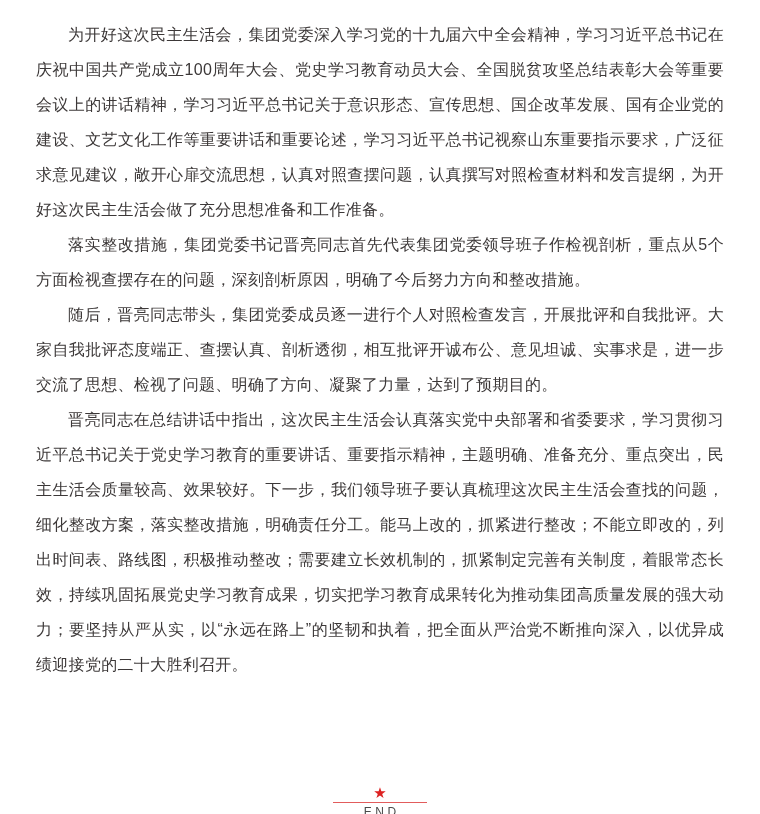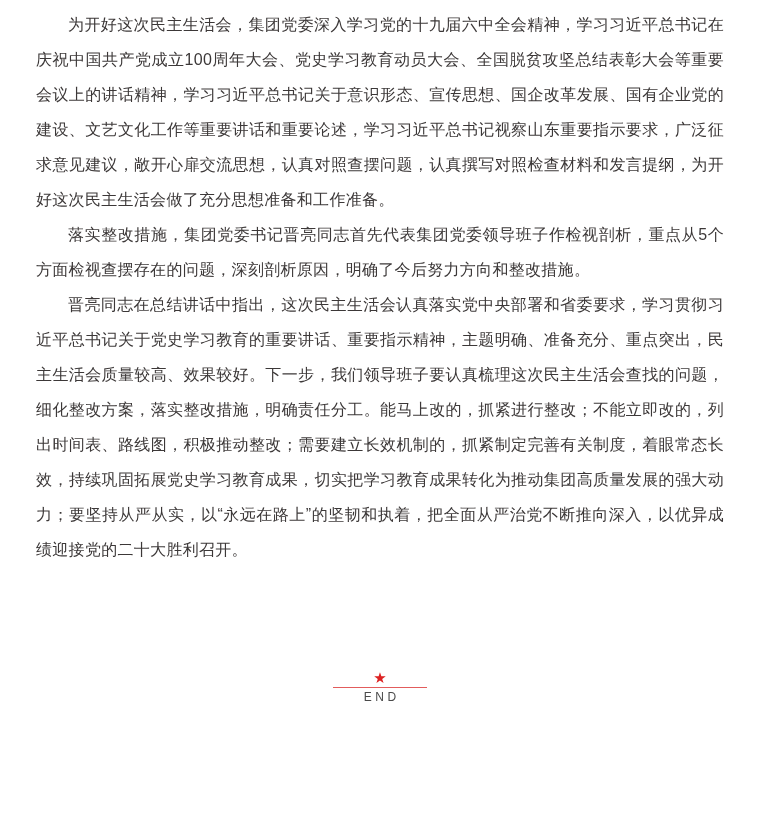--- a/index.html
+++ b/index.html
@@ -10,21 +10,21 @@
     width: 760px;
     height: 814px;
     background: #ffffff;
     overflow: hidden;
     font-family: "Liberation Sans", "DejaVu Sans", sans-serif;
   }
   .page {
     box-sizing: border-box;
     width: 760px;
     height: 814px;
-    padding: 7px 36px 0 36px;
+    padding: 17px 36px 0 36px;
   }
   .article p {
     margin: 0;
     padding: 0;
     font-size: 16px;
     line-height: 35px;
     color: #3c3838;
     text-align: justify;
     text-justify: inter-ideograph;
     text-indent: 2em;
@@ -58,20 +58,21 @@
     line-height: 10px;
   }
 </style>
 </head>
 <body>
 
 <div class="page">
   <div class="article">
     <p>为开好这次民主生活会，集团党委深入学习党的十九届六中全会精神，学习习近平总书记在庆祝中国共产党成立100周年大会、党史学习教育动员大会、全国脱贫攻坚总结表彰大会等重要会议上的讲话精神，学习习近平总书记关于意识形态、宣传思想、国企改革发展、国有企业党的建设、文艺文化工作等重要讲话和重要论述，学习习近平总书记视察山东重要指示要求，广泛征求意见建议，敞开心扉交流思想，认真对照查摆问题，认真撰写对照检查材料和发言提纲，为开好这次民主生活会做了充分思想准备和工作准备。</p>
     <p>落实整改措施，集团党委书记晋亮同志首先代表集团党委领导班子作检视剖析，重点从5个方面检视查摆存在的问题，深刻剖析原因，明确了今后努力方向和整改措施。</p>
+    <p>随后，晋亮同志带头，集团党委成员逐一进行个人对照检查发言，开展批评和自我批评。大家自我批评态度端正、查摆认真、剖析透彻，相互批评开诚布公、意见坦诚、实事求是，进一步交流了思想、检视了问题、明确了方向、凝聚了力量，达到了预期目的。</p>
     <p>晋亮同志在总结讲话中指出，这次民主生活会认真落实党中央部署和省委要求，学习贯彻习近平总书记关于党史学习教育的重要讲话、重要指示精神，主题明确、准备充分、重点突出，民主生活会质量较高、效果较好。下一步，我们领导班子要认真梳理这次民主生活会查找的问题，细化整改方案，落实整改措施，明确责任分工。能马上改的，抓紧进行整改；不能立即改的，列出时间表、路线图，积极推动整改；需要建立长效机制的，抓紧制定完善有关制度，着眼常态长效，持续巩固拓展党史学习教育成果，切实把学习教育成果转化为推动集团高质量发展的强大动力；要坚持从严从实，以“永远在路上”的坚韧和执着，把全面从严治党不断推向深入，以优异成绩迎接党的二十大胜利召开。</p>
   </div>
 
   <div class="end-marker">
     <div class="end-star">★</div>
     <div class="end-line"></div>
     <div class="end-label">END</div>
   </div>
 </div>
 

